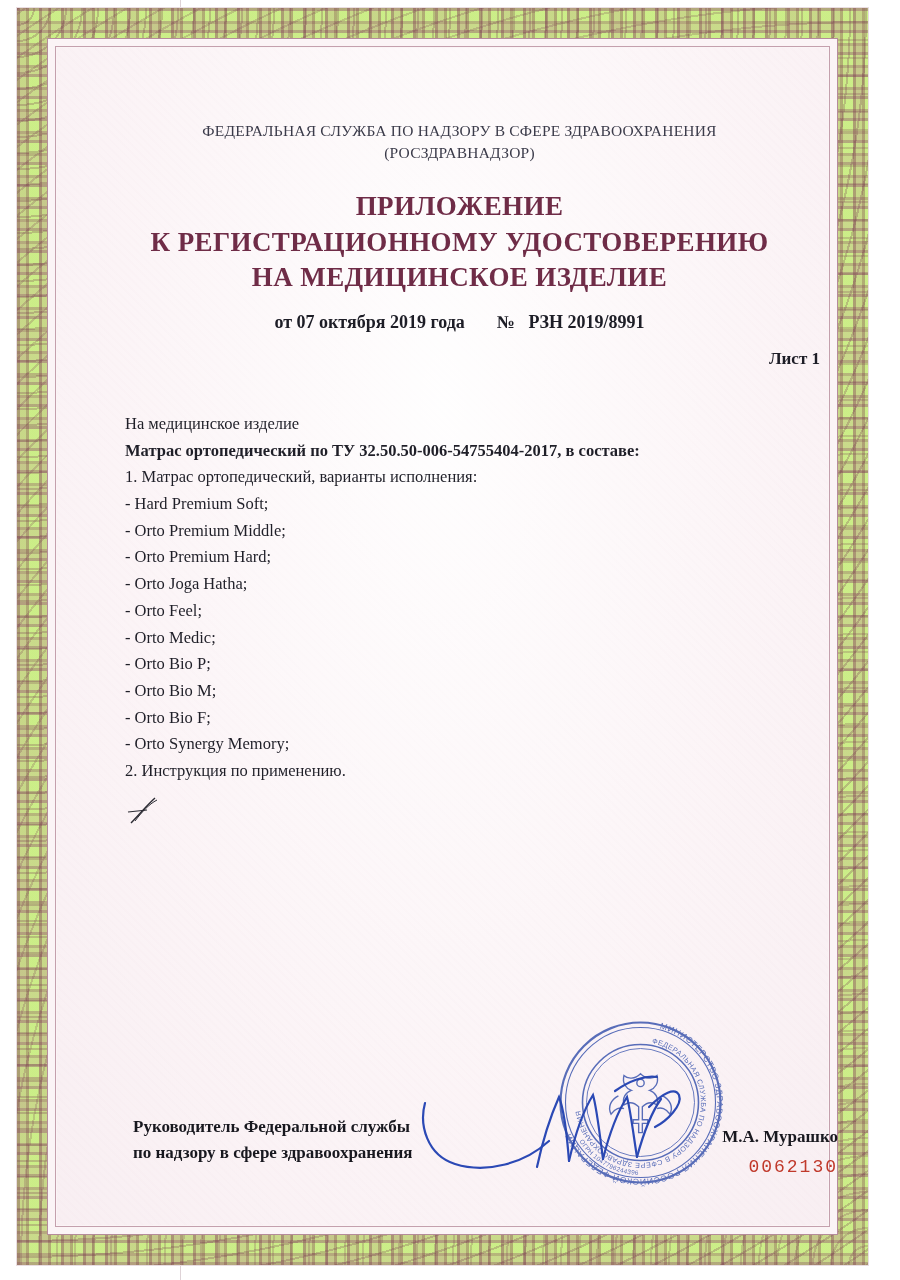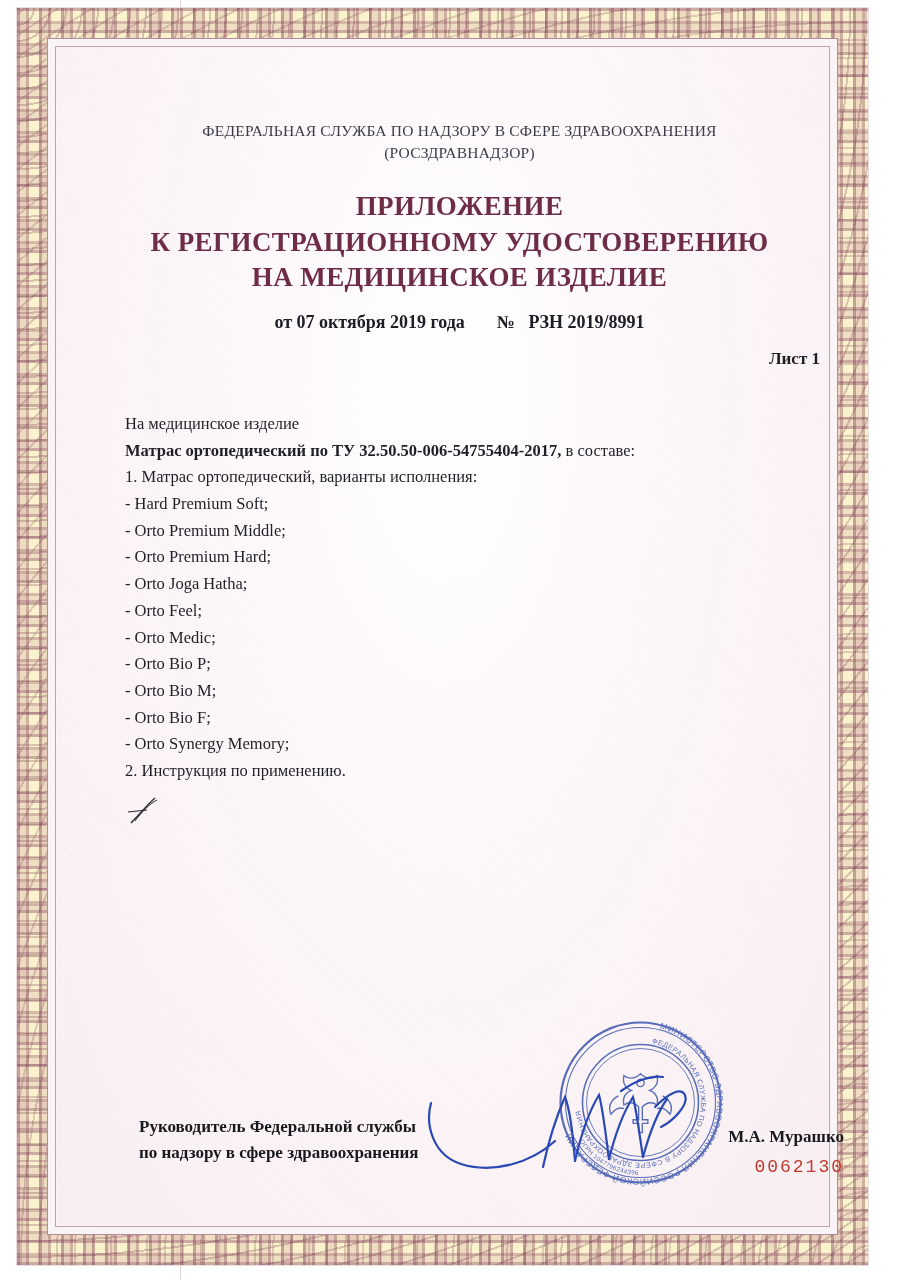--- a/index.html
+++ b/index.html
@@ -21,21 +21,21 @@
     height: 1280px;
     background: #ffffff;
   }
 
   .cert-sheet {
     position: absolute;
     left: 17px;
     top: 8px;
     width: 851px;
     height: 1257px;
-    background: #fef9c3;
+    background: #bef264;
     box-shadow: 0 0 0 1px #e9dde1;
   }
 
   
   .border-outer {
     position: absolute;
     left: 0; top: 0; right: 0; bottom: 0;
     background:
       repeating-linear-gradient(90deg,
         rgba(150,92,110,0.55) 0px,
@@ -162,38 +162,38 @@
     padding-left: 48px;
     color: #1f1f28;
     font-size: 16.5px;
     line-height: 1.62;
   }
   .body-block .lead { font-size: 16.5px; }
   .body-block .product {
     font-weight: bold;
     font-size: 16.5px;
   }
-  .body-block .product .tail { font-weight: normal; }
+  .body-block .product .tail { font-weight: bold; }
   .body-block .item { white-space: pre; }
   .body-block .variant { }
 
   
   .hand-mark {
     position: relative;
     margin-top: 10px;
     margin-left: 48px;
     width: 46px;
     height: 34px;
   }
   .hand-mark svg { display: block; }
 
   
   .footer {
     position: absolute;
-    left: 76px;
+    left: 70px;
     bottom: 72px;
     width: 765px;
     height: 130px;
   }
   .signatory {
     position: absolute;
     left: 46px;
     bottom: 28px;
     font-weight: bold;
     font-size: 17px;

